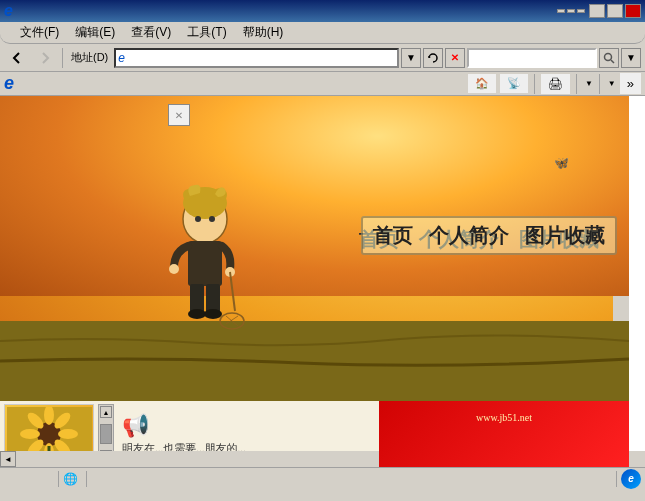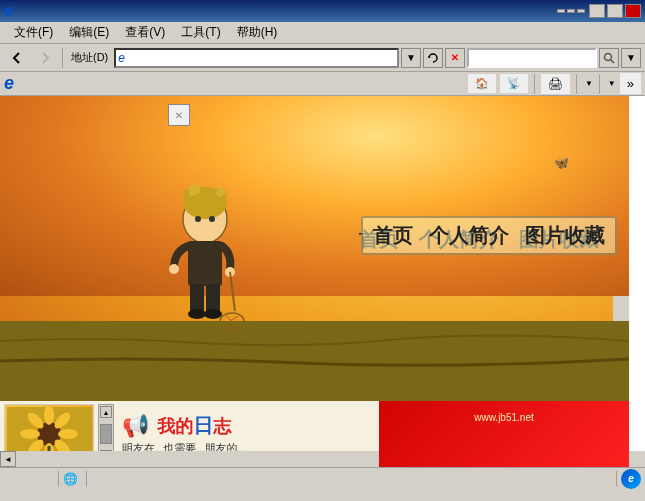--- a/index.html
+++ b/index.html
@@ -39,22 +39,23 @@
       font-size: 9px;
       cursor: pointer;
       color: #000;
     }
 
     
     .menu-bar {
       background: #d4d0c8;
       height: 22px;
       display: flex;
-      padding: 0 6px;
+      padding: 0 12px;
       border-bottom: 1px solid #a0a0a0;
+      border-radius: 10px;
     }
     .menu-item {
       padding: 2px 8px;
       font-size: 12px;
       cursor: pointer;
     }
     .lang-btn {
       background: #d4d0c8;
       border: 1px solid #888;
       font-size: 10px;
@@ -620,31 +621,28 @@
       <div style="width:16px;height:60px;background:#d4d0c8;border:1px solid #a0a0a0;display:flex;flex-direction:column;align-items:center;justify-content:space-between;padding:1px;flex-shrink:0;">
         <div style="width:12px;height:12px;background:#d4d0c8;border:1px solid #888;display:flex;align-items:center;justify-content:center;font-size:7px;cursor:pointer;">▲</div>
         <div style="width:12px;height:20px;background:#a0a0a0;border:1px solid #888;"></div>
         <div style="width:12px;height:12px;background:#d4d0c8;border:1px solid #888;display:flex;align-items:center;justify-content:center;font-size:7px;cursor:pointer;">▼</div>
       </div>
 
       <div class="diary-section">
 
         <div style="display:flex;align-items:center;gap:8px;">
           <span style="font-size:22px;">📢</span>
-          <div>
-            <span style="font-size:18px;font-weight:bold;color:#e02020;font-family:'SimSun',serif;">我的</span><span style="font-size:20px;font-weight:bold;color:#2060c0;font-family:'SimSun',serif;">日</span><span style="font-size:18px;font-weight:bold;color:#e02020;font-family:'SimSun',serif;">志</span>
-          </div>
         </div>
         <div style="font-size:10px;color:#666;margin-top:2px;"></div>
         <div style="font-size:11px;color:#333;margin-top:2px;">明友在...也需要...朋友的...</div>
       </div>
 
       <div class="watermark-overlay">
         <div style="font-size:13px;font-weight:bold;color:#ffff00;font-family:Arial,sans-serif;"></div>
-        <div style="font-size:10px;color:#ffeeaa;font-family:Liberation Sans, sans-serif;margin:1px 0;">www.jb51.net</div>
+        <div style="font-size:10px;color:#ffeeaa;font-family:Liberation Serif, serif;margin:1px 0;">www.jb51.net</div>
         <div style="font-size:17px;font-weight:bold;color:white;font-family:'SimHei',Arial,sans-serif;"></div>
       </div>
     </div>
 
     <div class="v-scrollbar">
       <div class="scroll-arrow">▲</div>
       <div class="scroll-track">
         <div class="scroll-thumb"></div>
       </div>
       <div class="scroll-arrow">▼</div>

